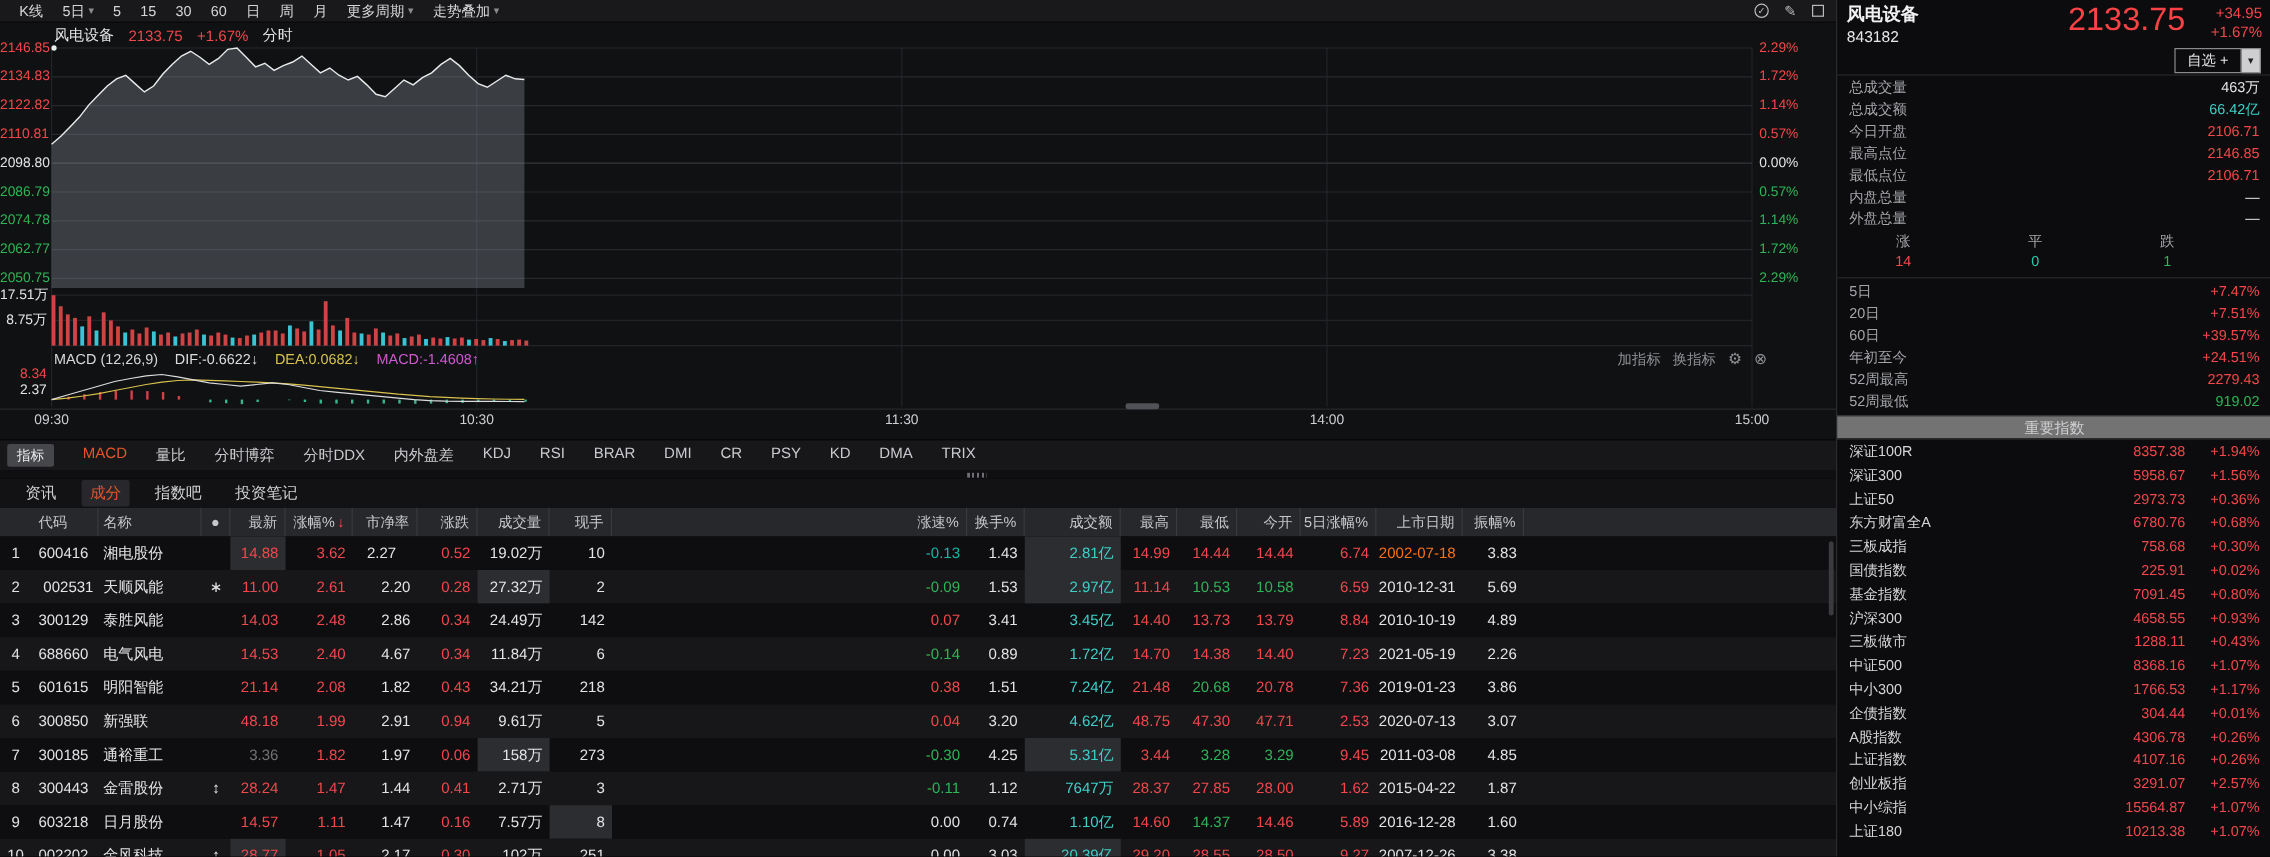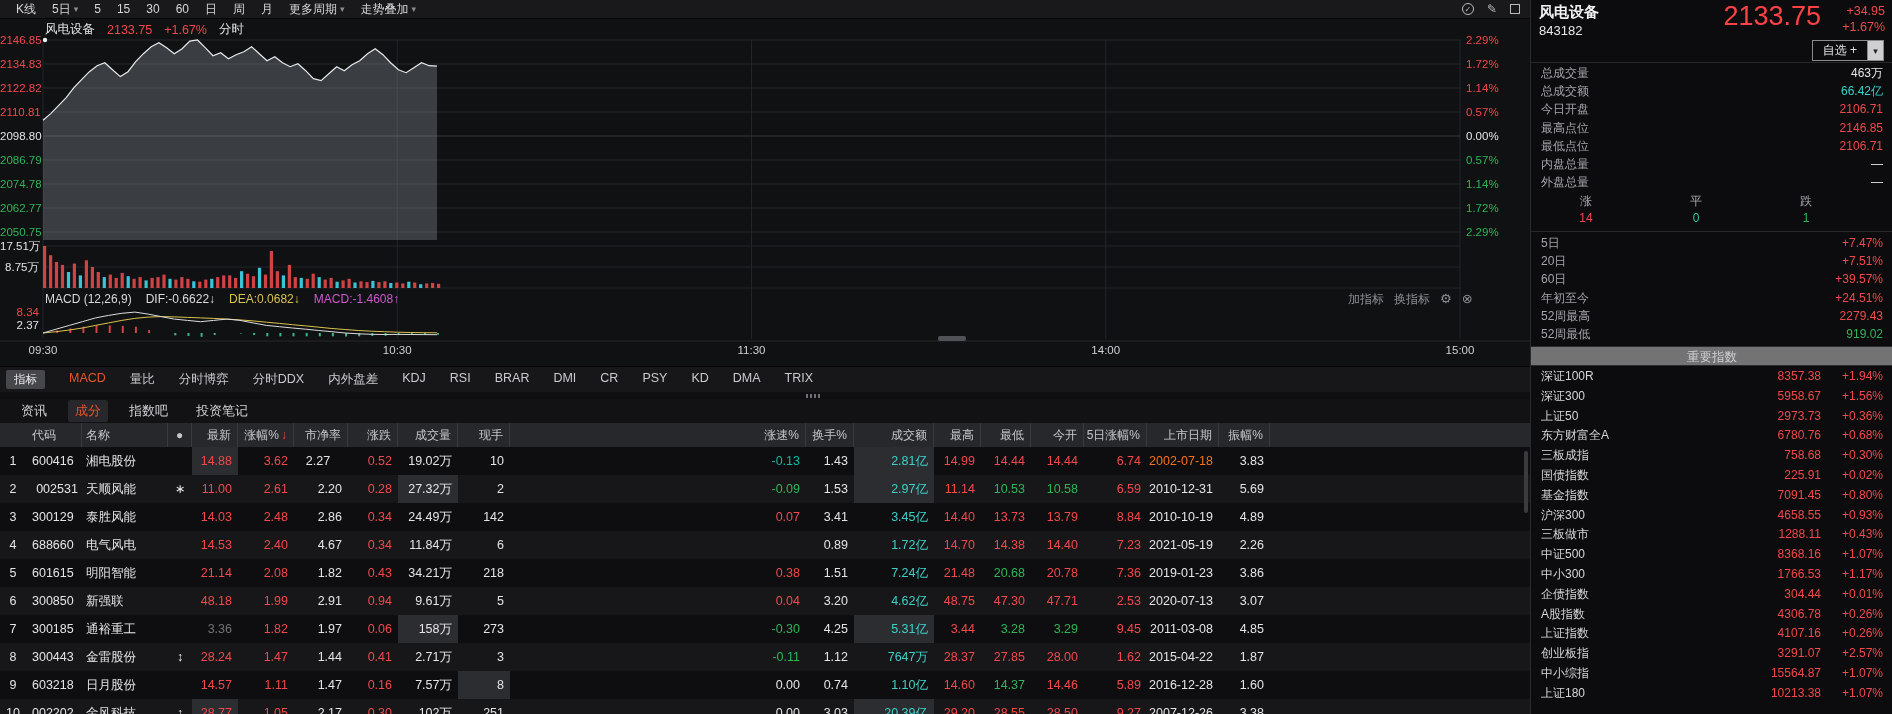--- a/index.html
+++ b/index.html
@@ -421,20 +421,21 @@
           <div class="tcell" style="left: 0px; width: 26px; text-align: center; color: rgb(228, 228, 230);">4</div>
           <div class="tcell" style="left: 26px; width: 56px; text-align: left; padding-left: 6px; color: rgb(228, 228, 230);">688660</div>
           <div class="tcell" style="left: 82px; width: 86px; text-align: left; padding-left: 4px; color: rgb(228, 228, 230);">电气风电</div>
           <div class="tcell" style="left: 168px; width: 24px; text-align: center; color: rgb(228, 228, 230);"></div>
           <div class="tcell" style="left: 192px; width: 46px; text-align: right; padding-right: 6px; color: rgb(242, 72, 75);">14.53</div>
           <div class="tcell" style="left: 238px; width: 56px; text-align: right; padding-right: 6px; color: rgb(242, 72, 75);">2.40</div>
           <div class="tcell" style="left: 294px; width: 54px; text-align: right; padding-right: 6px; color: rgb(228, 228, 230);">4.67</div>
           <div class="tcell" style="left: 348px; width: 50px; text-align: right; padding-right: 6px; color: rgb(242, 72, 75);">0.34</div>
           <div class="tcell" style="left: 398px; width: 60px; text-align: right; padding-right: 6px; color: rgb(228, 228, 230);">11.84万</div>
           <div class="tcell" style="left: 458px; width: 52px; text-align: right; padding-right: 6px; color: rgb(228, 228, 230);">6</div>
+          <div class="tcell" style="left: 510px; width: 296px; text-align: right; padding-right: 6px; color: rgb(47, 181, 88);">-0.14</div>
           <div class="tcell" style="left: 806px; width: 48px; text-align: right; padding-right: 6px; color: rgb(228, 228, 230);">0.89</div>
           <div class="tcell" style="left: 854px; width: 80px; text-align: right; padding-right: 6px; color: rgb(63, 208, 201);">1.72亿</div>
           <div class="tcell" style="left: 934px; width: 47px; text-align: right; padding-right: 6px; color: rgb(242, 72, 75);">14.70</div>
           <div class="tcell" style="left: 981px; width: 50px; text-align: right; padding-right: 6px; color: rgb(242, 72, 75);">14.38</div>
           <div class="tcell" style="left: 1031px; width: 53px; text-align: right; padding-right: 6px; color: rgb(242, 72, 75);">14.40</div>
           <div class="tcell" style="left: 1084px; width: 63px; text-align: right; padding-right: 6px; color: rgb(242, 72, 75);">7.23</div>
           <div class="tcell" style="left: 1147px; width: 72px; text-align: right; padding-right: 6px; color: rgb(228, 228, 230);">2021-05-19</div>
           <div class="tcell" style="left: 1219px; width: 51px; text-align: right; padding-right: 6px; color: rgb(228, 228, 230);">2.26</div>
         </div>
         <div class="trow odd">

